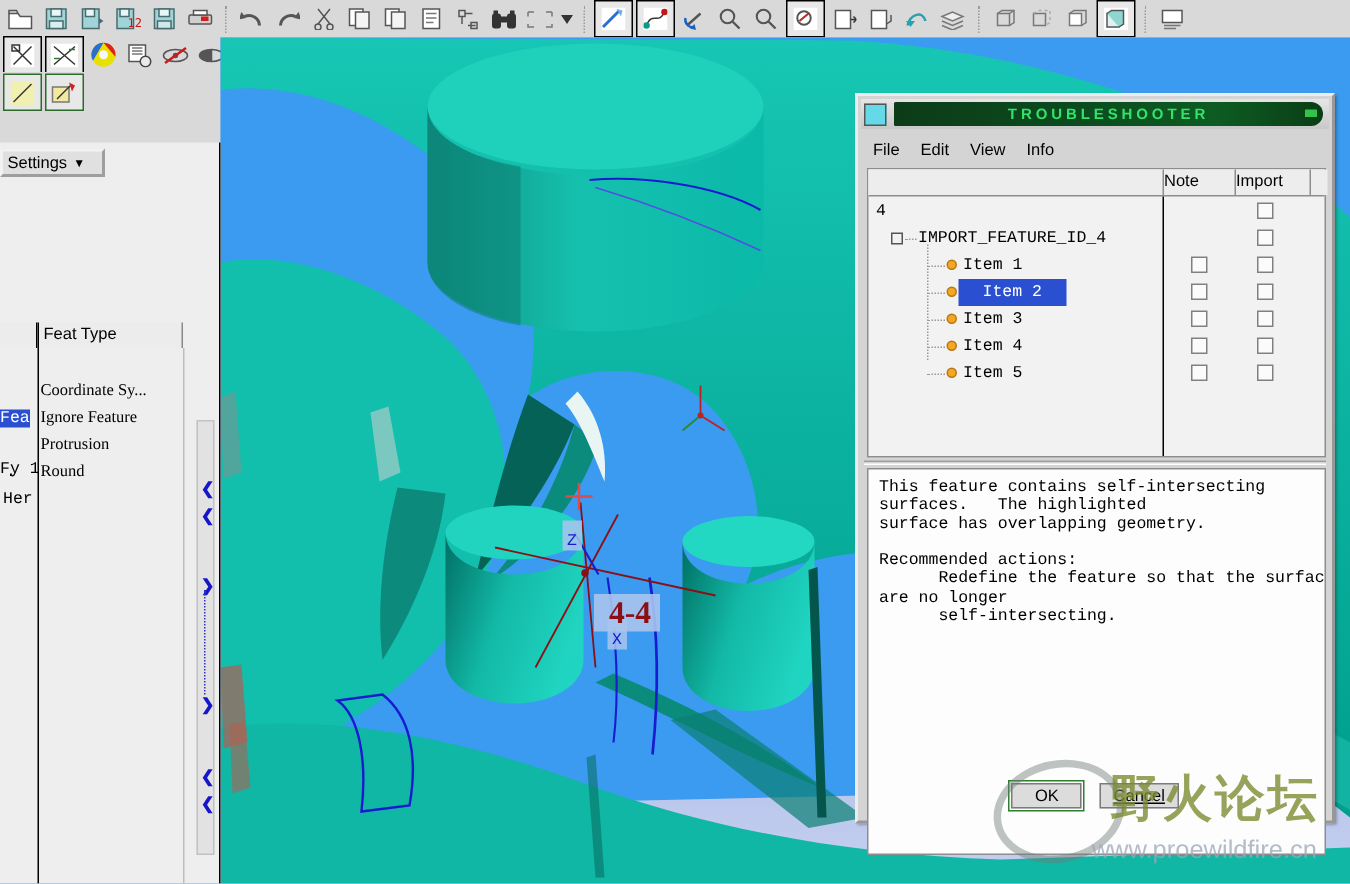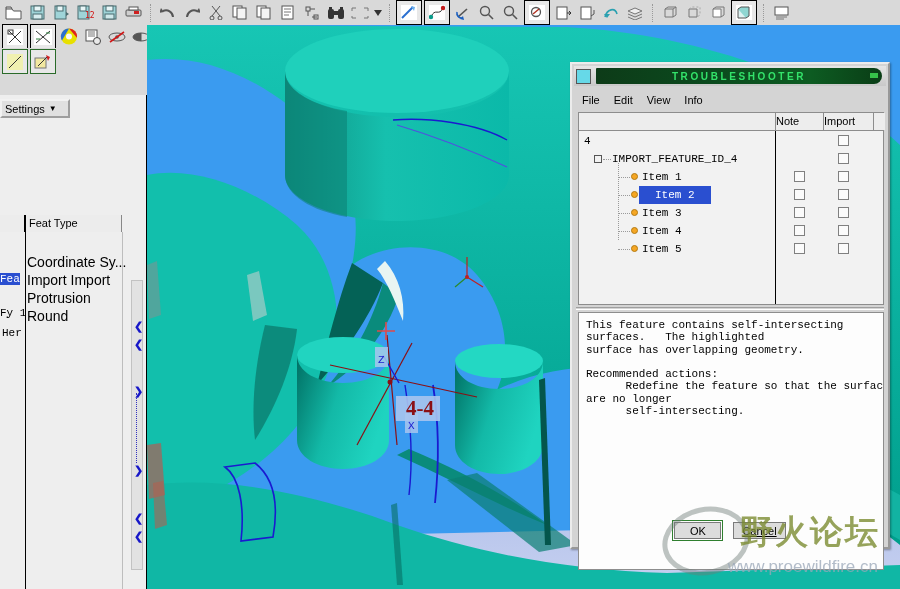--- a/index.html
+++ b/index.html
@@ -36,22 +36,22 @@
   .col-a{position:absolute;left:0;top:120px;width:25px;height:17px;
         border-right:1px solid #000;box-sizing:border-box;background:#ececec;}
   .col-b{position:absolute;left:25px;top:120px;width:97px;height:17px;
         background:#ececec;border-right:1px solid #888;box-sizing:border-box;
         font-size:11px;color:#000;padding-left:4px;line-height:17px;}
   .divline{position:absolute;left:25px;top:120px;bottom:0;width:1px;background:#000;}
   .divline2{position:absolute;left:122px;top:137px;bottom:0;width:1px;background:#bdbdbd;}
   .frag{position:absolute;font-family:"Liberation Mono", monospace;font-size:11px;
         color:#000;white-space:pre;}
   .frag.sel{background:#2a4fd0;color:#fff;}
-  .tcell{position:absolute;left:27px;font-family:Liberation Sans, sans-serif;
-        font-size:14px;color:#000;white-space:pre;}
+  .tcell{position:absolute;left:27px;font-family:Liberation Serif, serif;
+        font-size:11px;color:#000;white-space:pre;}
 
   
   .splitter{position:absolute;left:131px;top:280px;width:12px;height:290px;
             background:#e2e2e2;border:1px solid #c2c2c2;box-sizing:border-box;}
   .sp-arrow{position:absolute;left:1px;width:11px;height:11px;color:#1616c8;
             font-size:11px;line-height:11px;text-align:center;font-weight:bold;}
 
   
   .viewport{position:absolute;left:147px;top:25px;right:0;bottom:0;overflow:hidden;
             background:#3a9bf0;}
@@ -567,21 +567,21 @@
     <div class="col-b">Feat Type</div>
     <div class="divline"></div>
     <div class="divline2"></div>
 
     <div class="frag sel" style="left:0;top:178px;">Fea</div>
     <div class="frag" style="left:0;top:212px;">Fy 1</div>
     <div class="frag" style="left:4px;top:214px;">.</div>
     <div class="frag" style="left:2px;top:232px;">Her</div>
 
     <div class="tcell" style="top:159px;">Coordinate Sy...</div>
-    <div class="tcell" style="top:177px;">Import Import</div>
+    <div class="tcell" style="top:177px;">Ignore Feature</div>
     <div class="tcell" style="top:195px;text-align:right;">Protrusion</div>
     <div class="tcell" style="top:213px;">Round</div>
   </div>
 
   <div class="settings-btn">
     <span>Settings</span>
     <span class="caret">▼</span>
   </div>
 
   <div class="splitter">

